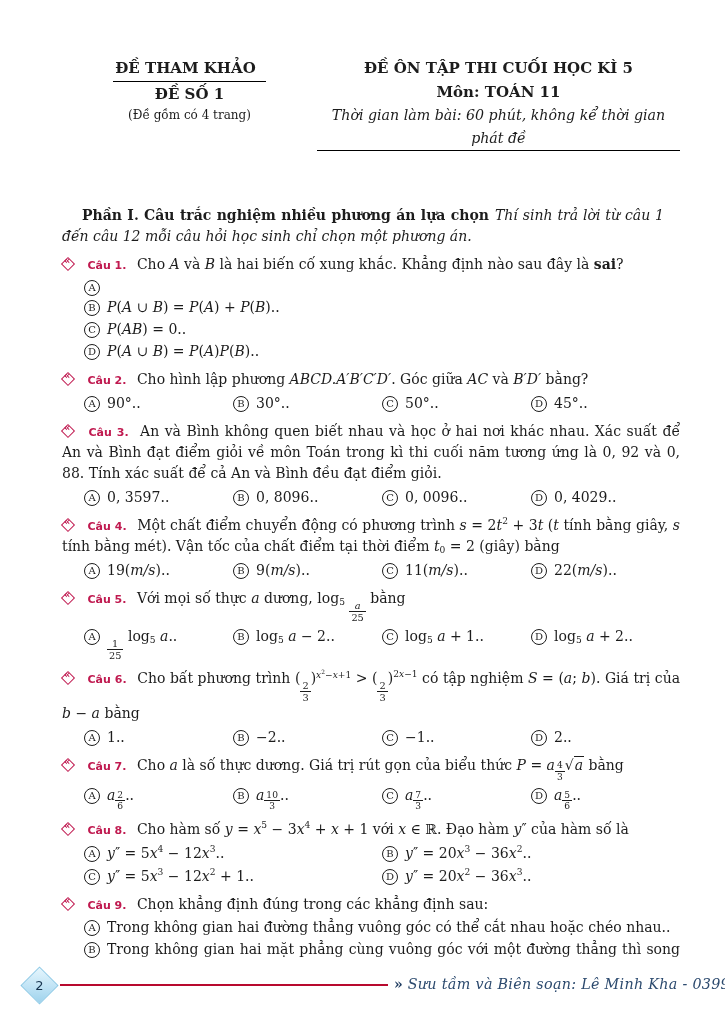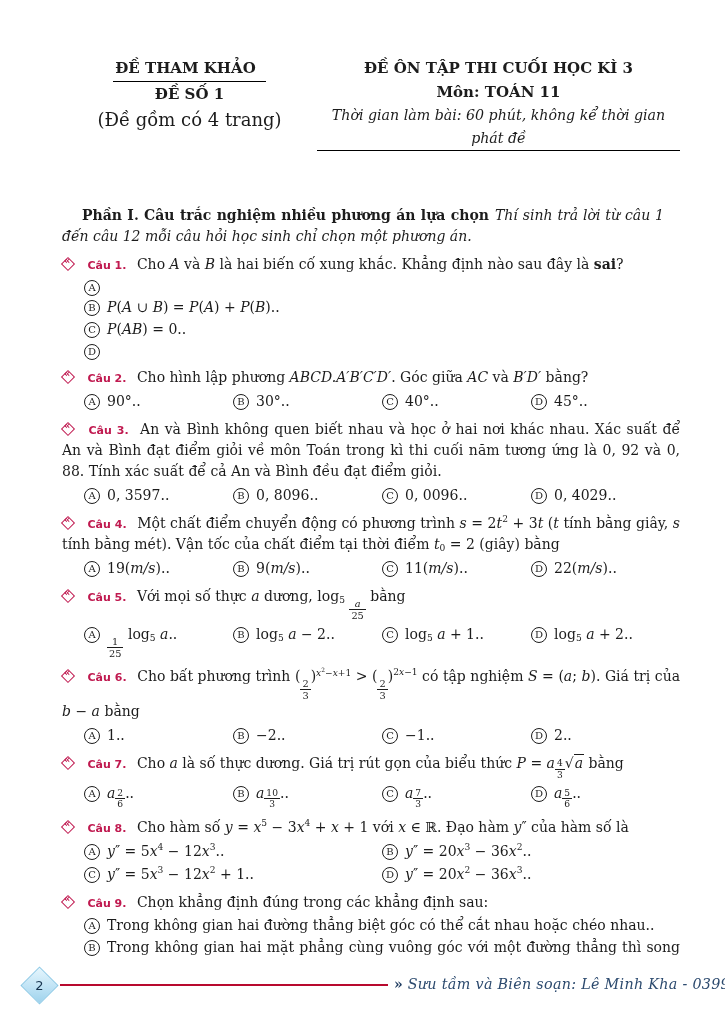--- a/index.html
+++ b/index.html
@@ -13,21 +13,21 @@
   .page{
     position:relative;width:725px;height:1024px;background:#fff;overflow:hidden;
     font-family:"DejaVu Serif","Liberation Serif",serif;font-size:14px;color:var(--ink);
   }
   
   header{display:flex;padding:56px 45px 0 62px;}
   .hdr-left{width:255px;text-align:center;line-height:1.6;}
   .hdr-right{flex:1;text-align:center;line-height:1.6;}
   .hdr-bold{font-weight:bold;font-size:15px;}
   .u-line{border-bottom:1.4px solid #000;padding:0 10px 1px 2px;display:inline-block;}
-  .hdr-plain{font-size:18px;}
+  .hdr-plain{font-size:12px;}
   .u-italic{font-style:italic;border-bottom:1px solid #000;padding-bottom:1px;display:inline-block;font-size:14.2px;}
   
   main{padding:0 45px 0 62px;}
   .intro{margin:54px 16px 0 0;text-align:justify;text-indent:20px;line-height:1.5;}
   .intro i{margin-left:6px;}
   .question{margin-top:7px;}
   .q-head{margin:0;text-align:justify;line-height:1.5;}
   .q-icon{
     display:inline-block;width:8px;height:8px;border:1.4px solid var(--accent);
     transform:rotate(45deg);margin:0 10px 0 1px;position:relative;vertical-align:0px;
@@ -82,21 +82,21 @@
 
 <div class="page">
 
   <header>
     <div class="hdr-left">
       <div class="hdr-bold"><span class="u-line">ĐỀ THAM KHẢO</span></div>
       <div class="hdr-bold">ĐỀ SỐ 1</div>
       <div class="hdr-plain">(Đề gồm có 4 trang)</div>
     </div>
     <div class="hdr-right">
-      <div class="hdr-bold">ĐỀ ÔN TẬP THI CUỐI HỌC KÌ 3</div>
+      <div class="hdr-bold">ĐỀ ÔN TẬP THI CUỐI HỌC KÌ 5</div>
       <div class="hdr-bold">Môn: TOÁN 11</div>
       <div><span class="u-italic">Thời gian làm bài: 60 phút, không kể thời gian phát đề</span></div>
     </div>
   </header>
 
   <main>
     <p class="intro"><b>Phần I. Câu trắc nghiệm nhiều phương án lựa chọn</b><i>Thí sinh trả lời từ câu 1 đến câu 12 mỗi câu hỏi học sinh chỉ chọn một phương án.</i></p>
     <div id="questions">
   <section class="question">
     <p class="q-head">
@@ -111,20 +111,21 @@
             <div class="opt">
               <span class="opt-letter">B</span>
               <span class="opt-text"><span class="mi">P</span>(<span class="mi">A</span> ∪ <span class="mi">B</span>) = <span class="mi">P</span>(<span class="mi">A</span>) + <span class="mi">P</span>(<span class="mi">B</span>)..</span>
             </div>
             <div class="opt">
               <span class="opt-letter">C</span>
               <span class="opt-text"><span class="mi">P</span>(<span class="mi">AB</span>) = 0..</span>
             </div>
             <div class="opt">
               <span class="opt-letter">D</span>
+              <span class="opt-text"><span class="mi">P</span>(<span class="mi">A</span> ∪ <span class="mi">B</span>) = <span class="mi">P</span>(<span class="mi">A</span>)<span class="mi">P</span>(<span class="mi">B</span>)..</span>
             </div>
           </div>
   </section>
 
   <section class="question">
     <p class="q-head">
       <span class="q-icon"></span>
       <span class="q-label">Câu 2.</span>
       <span class="q-text">Cho hình lập phương <span class="mi">ABCD.A′B′C′D′</span>. Góc giữa <span class="mi">AC</span> và <span class="mi">B′D′</span> bằng?</span>
     </p>
@@ -132,21 +133,21 @@
             <div class="opt">
               <span class="opt-letter">A</span>
               <span class="opt-text">90°..</span>
             </div>
             <div class="opt">
               <span class="opt-letter">B</span>
               <span class="opt-text">30°..</span>
             </div>
             <div class="opt">
               <span class="opt-letter">C</span>
-              <span class="opt-text">40°..</span>
+              <span class="opt-text">50°..</span>
             </div>
             <div class="opt">
               <span class="opt-letter">D</span>
               <span class="opt-text">45°..</span>
             </div>
           </div>
   </section>
 
   <section class="question">
     <p class="q-head">
@@ -333,21 +334,21 @@
 
   <section class="question">
     <p class="q-head">
       <span class="q-icon"></span>
       <span class="q-label">Câu 9.</span>
       <span class="q-text">Chọn khẳng định đúng trong các khẳng định sau:</span>
     </p>
     <div class="q-options rows">
             <div class="opt">
               <span class="opt-letter">A</span>
-              <span class="opt-text">Trong không gian hai đường thẳng biệt góc có thể cắt nhau hoặc chéo nhau..</span>
+              <span class="opt-text">Trong không gian hai đường thẳng vuông góc có thể cắt nhau hoặc chéo nhau..</span>
             </div>
             <div class="opt">
               <span class="opt-letter">B</span>
               <span class="opt-text">Trong không gian hai mặt phẳng cùng vuông góc với một đường thẳng thì song song..</span>
             </div>
             <div class="opt">
               <span class="opt-letter">C</span>
               <span class="opt-text">Trong không gian hai đường thẳng phân biệt cùng vuông góc với một đường thẳng thì song song..</span>
             </div>
           </div>

